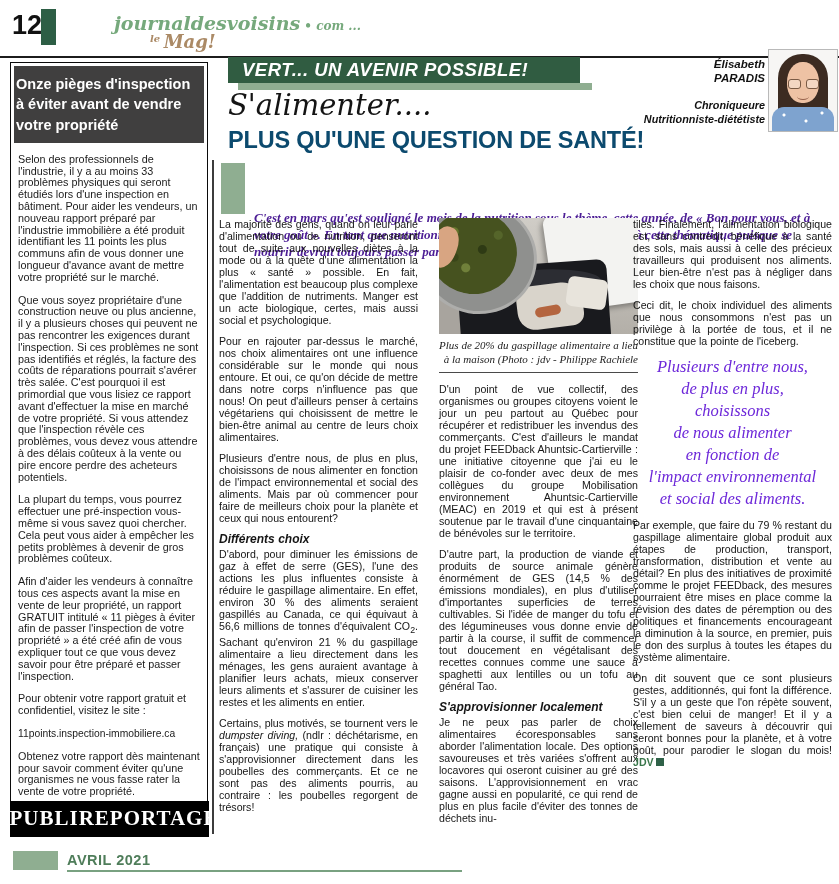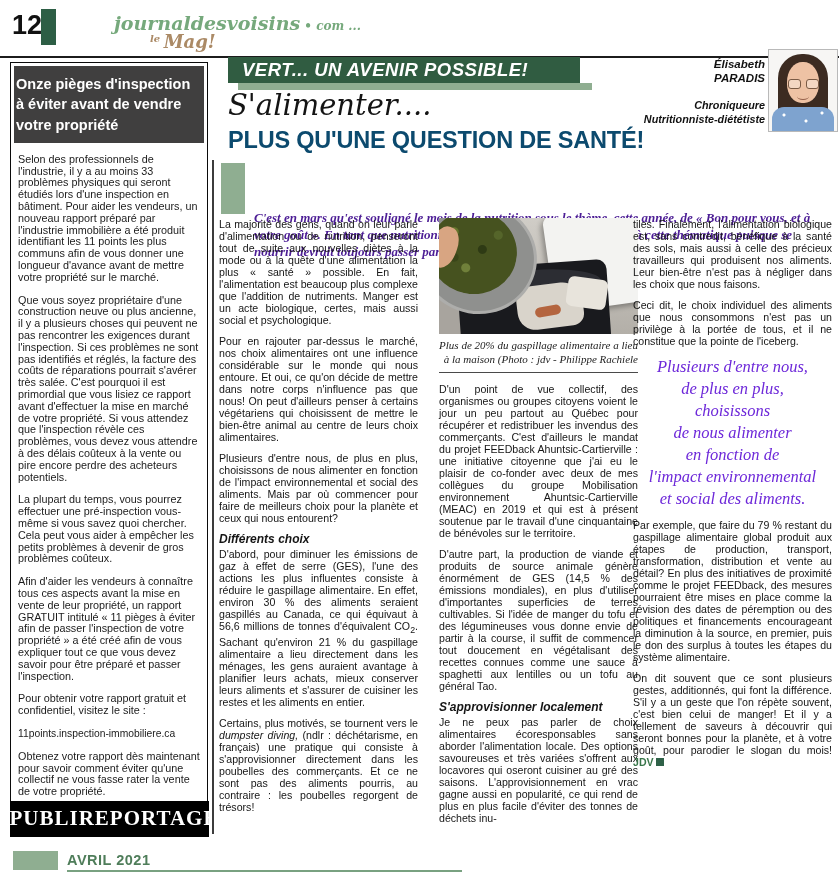--- a/index.html
+++ b/index.html
@@ -141,21 +141,21 @@
     <div class="ad-title">Onze pièges d'inspection
 à éviter avant de vendre
 votre propriété</div>
     <div class="ad-body">
       <p>Selon des professionnels de l'industrie, il y a au moins 33 problèmes physiques qui seront étudiés lors d'une inspection en bâtiment. Pour aider les vendeurs, un nouveau rapport préparé par l'industrie immobilière a été produit identifiant les 11 points les plus communs afin de vous donner une longueur d'avance avant de mettre votre propriété sur le marché.</p>
       <p>Que vous soyez propriétaire d'une construction neuve ou plus ancienne, il y a plusieurs choses qui peuvent ne pas rencontrer les exigences durant l'inspection.  Si ces problèmes ne sont pas identifiés et réglés, la facture des coûts de réparations pourrait s'avérer très salée.  C'est pourquoi il est primordial que vous lisiez ce rapport avant d'effectuer la mise en marché de votre propriété. Si vous attendez que l'inspection révèle ces problèmes, vous devez vous attendre à des délais coûteux à la vente ou pire encore perdre des acheteurs potentiels.</p>
       <p>La plupart du temps, vous pourrez effectuer une pré-inspection vous-même si vous savez quoi chercher. Cela peut vous aider à empêcher les petits problèmes à devenir de gros problèmes coûteux.</p>
       <p>Afin d'aider les vendeurs à connaître tous ces aspects avant la mise en vente de leur propriété, un rapport GRATUIT intitulé « 11 pièges à éviter afin de passer l'inspection de votre propriété » a été créé afin de vous expliquer tout ce que vous devez savoir pour être préparé et passer l'inspection.</p>
       <p>Pour obtenir votre rapport gratuit et confidentiel, visitez le site :</p>
       <p class="ad-site">11points.inspection-immobiliere.ca</p>
-      <p>Obtenez votre rapport dès maintenant pour savoir comment éviter qu'une collectif ne vous fasse rater la vente de votre propriété.</p>
+      <p>Obtenez votre rapport dès maintenant pour savoir comment éviter qu'une organismes ne vous fasse rater la vente de votre propriété.</p>
     </div>
     <div class="ad-tag">PUBLIREPORTAGE</div>
   </aside>
 
   <div class="banner">VERT... UN AVENIR POSSIBLE!</div>
   <div class="banner-strip"></div>
   <div class="author-name">Élisabeth
 PARADIS</div>
   <div class="author-role">Chroniqueure
 Nutritionniste-diététiste</div>

